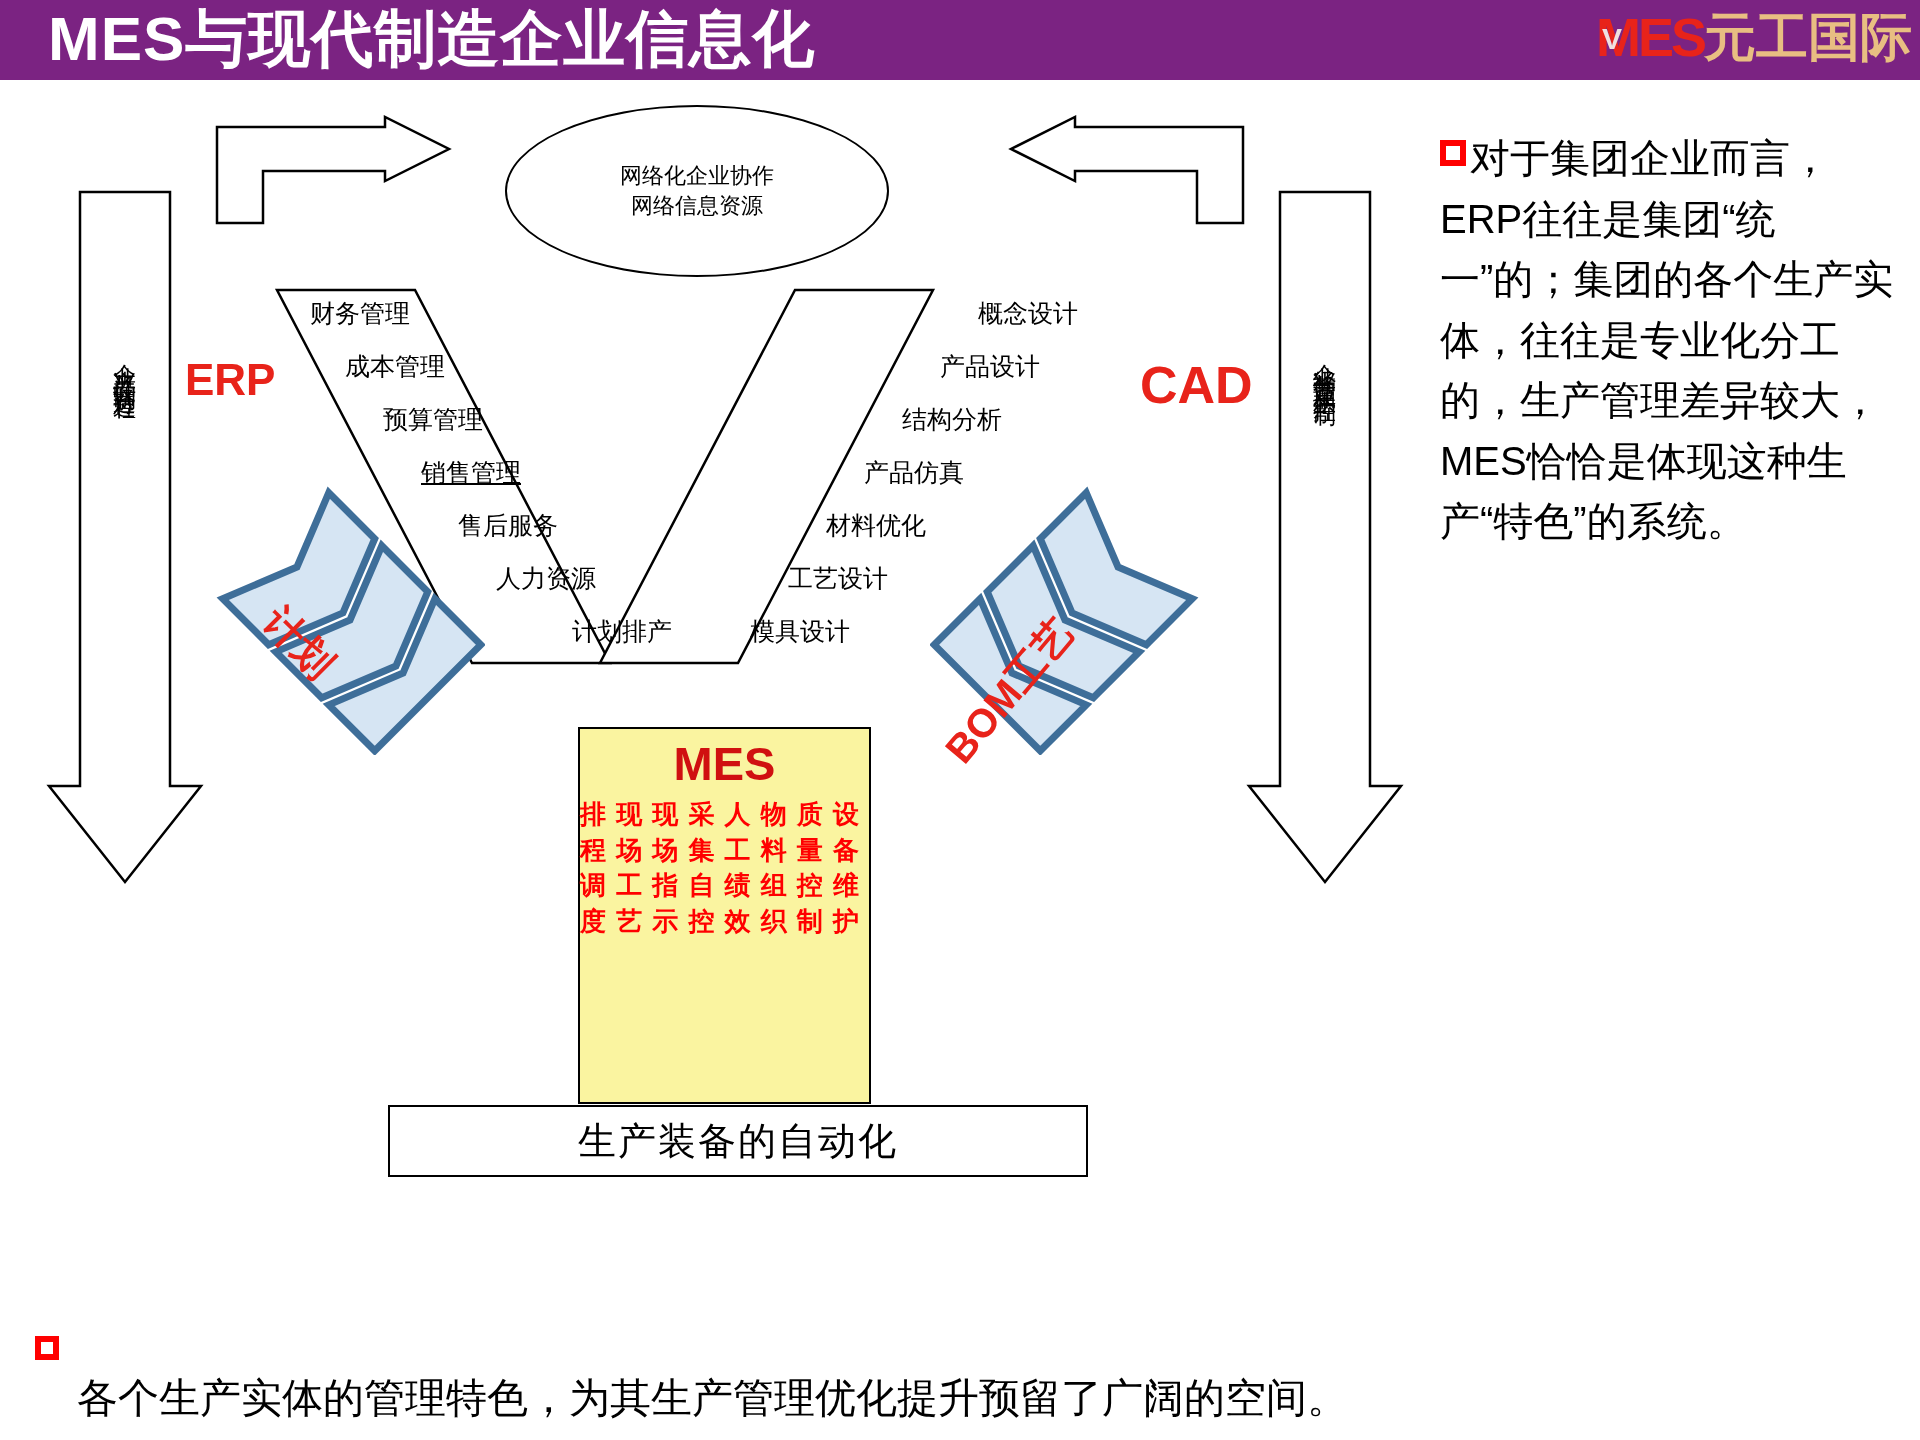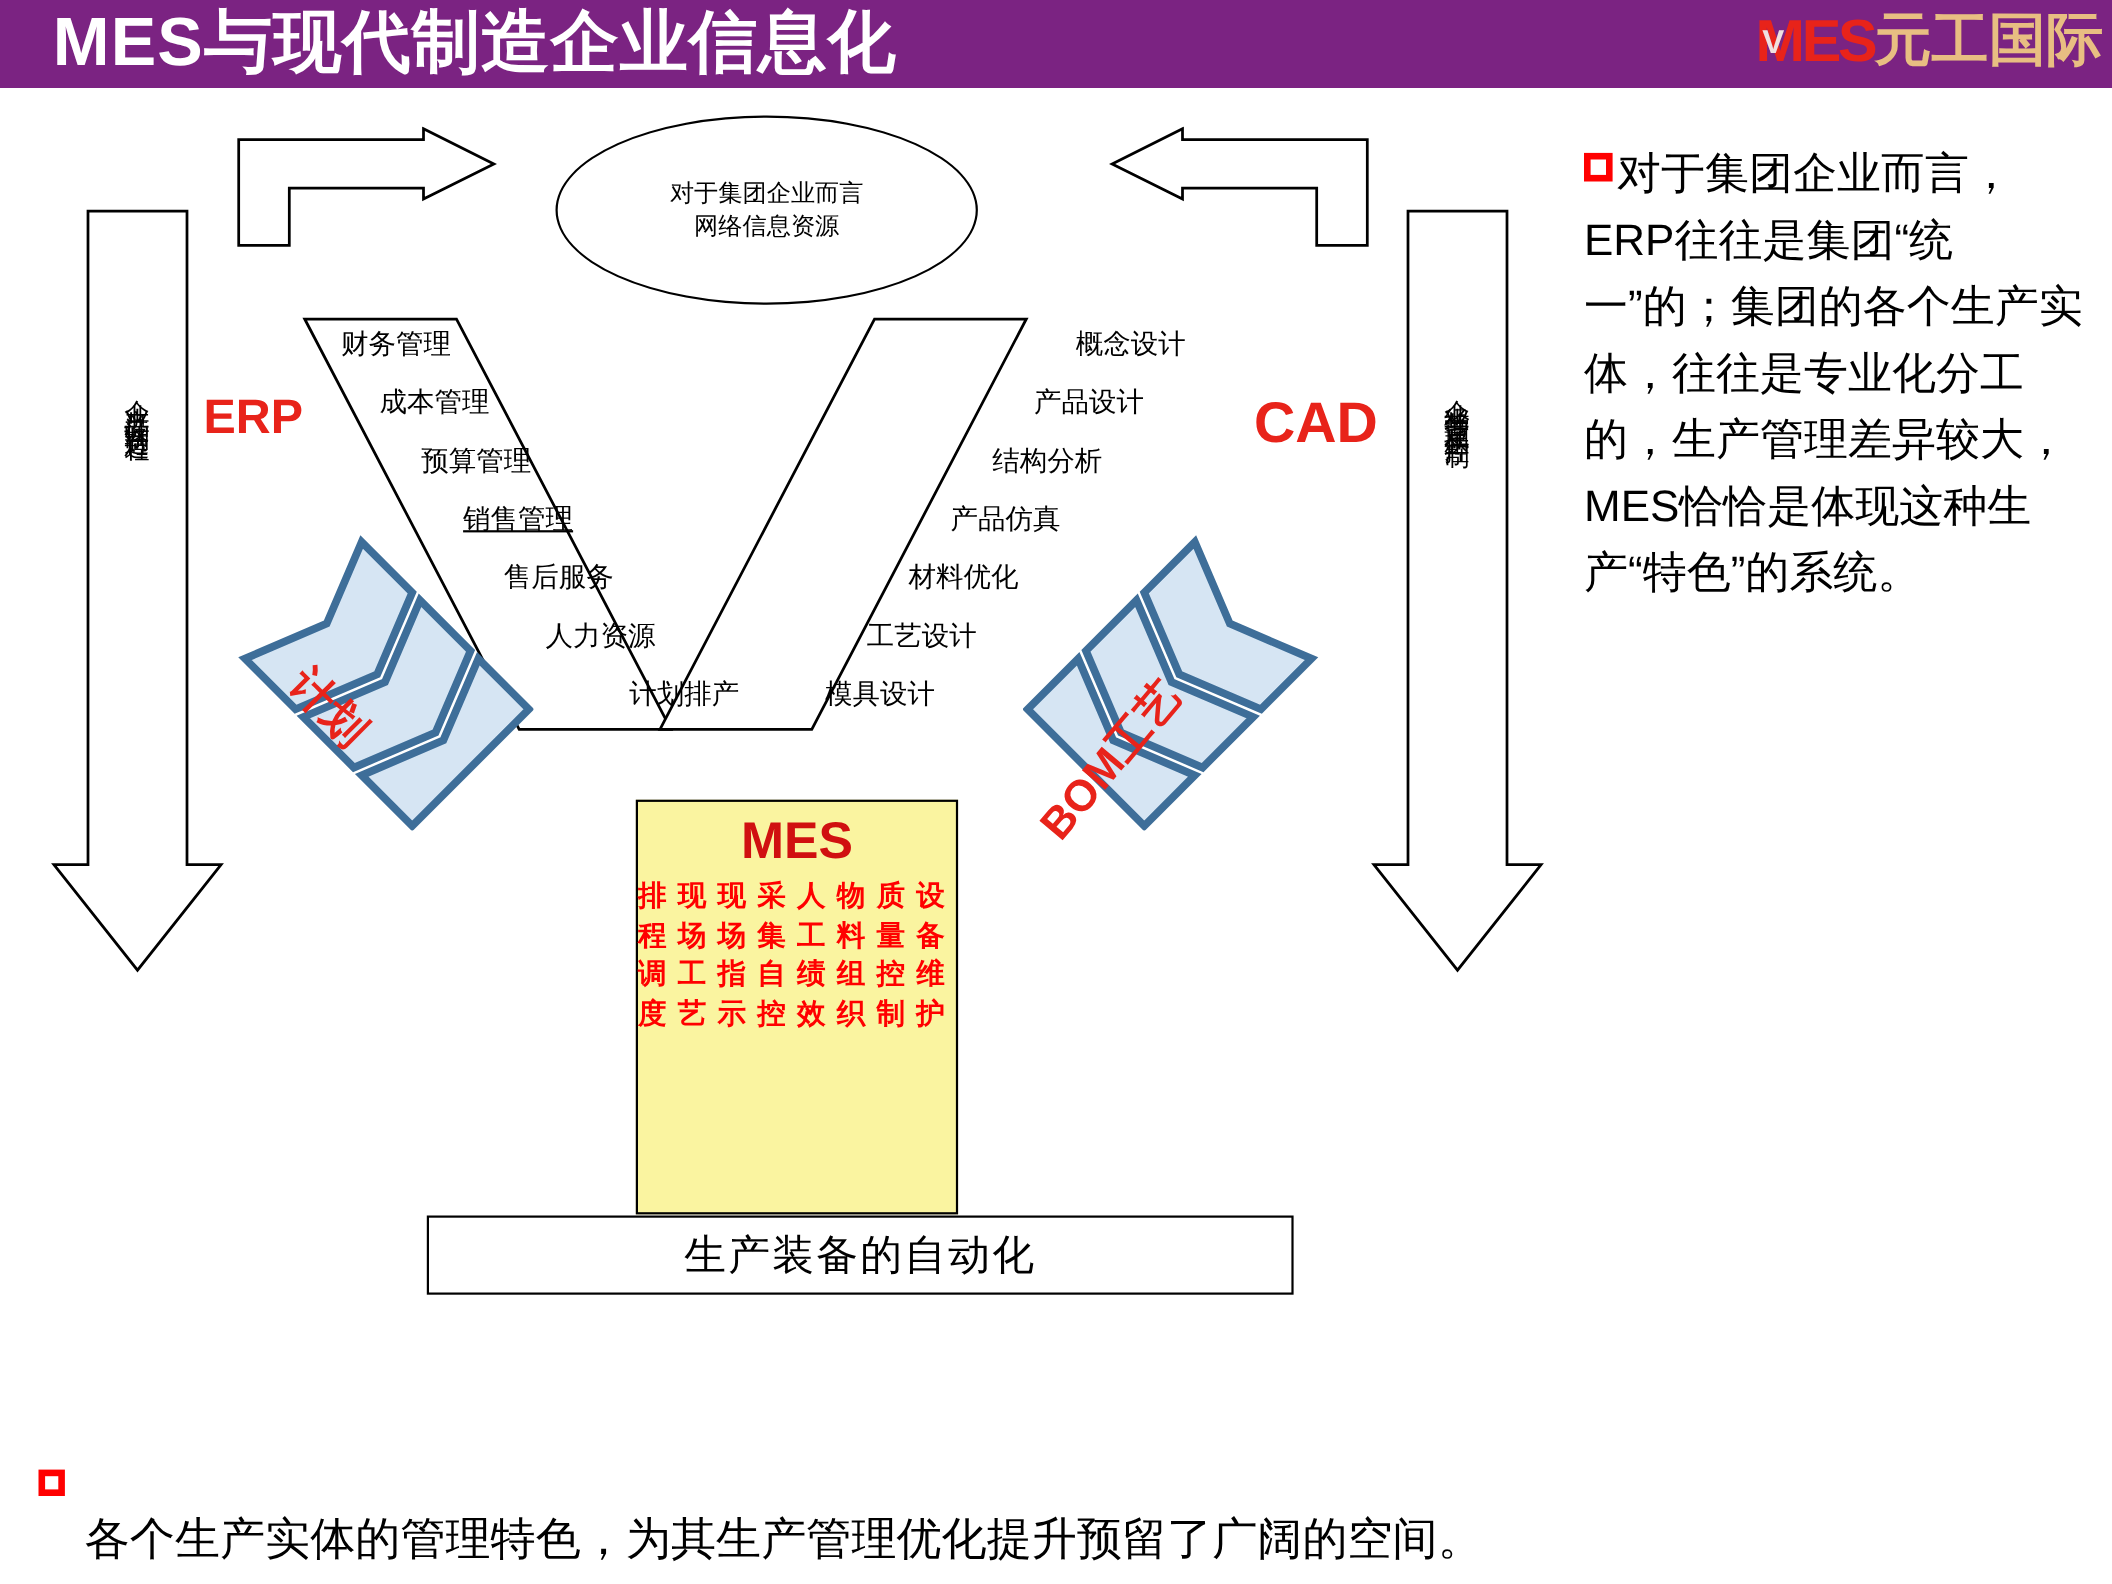--- a/index.html
+++ b/index.html
@@ -64,21 +64,21 @@
     background:#FAF4A0;border:2.5px solid #000;
     display:flex;flex-direction:column;align-items:center;
     box-sizing:border-box;padding-top:6px;
   }
   #mes-title{font-size:47px;font-weight:bold;color:#D01010;line-height:58px;}
   #mes-list{display:flex;align-items:center;margin-top:4px;}
   #mes-list div{font-size:26px;font-weight:bold;color:#FF0000;line-height:35.5px;letter-spacing:1px;}
 
   
   #autobox{
-    left:388px;top:1025px;width:788px;height:72px;
+    left:388px;top:1025px;width:700px;height:72px;
     border:2.5px solid #000;background:#fff;
     display:flex;align-items:center;justify-content:center;box-sizing:border-box;
   }
   #autobox span{font-size:38px;color:#000;letter-spacing:2px;}
 
   
   #rightpara{
     left:1440px;top:48px;width:465px;
   }
   #rightpara .bullet{
@@ -119,21 +119,21 @@
 
   <svg class="abs" style="left:205px;top:35px;" width="255" height="115" viewBox="0 0 255 115">
     <path d="M 12 12 L 180 12 L 180 2 L 244 34 L 180 66 L 180 56 L 58 56 L 58 108 L 12 108 Z" fill="#ffffff" stroke="#000000" stroke-width="2.5" stroke-linejoin="miter"></path>
   </svg>
 
   <svg class="abs" style="left:1000px;top:35px;" width="255" height="115" viewBox="0 0 255 115">
     <path d="M 243 12 L 75 12 L 75 2 L 11 34 L 75 66 L 75 56 L 197 56 L 197 108 L 243 108 Z" fill="#ffffff" stroke="#000000" stroke-width="2.5" stroke-linejoin="miter"></path>
   </svg>
 
   <div id="ellipse" class="abs">
-    <div>对于集团企业而言</div>
+    <div>网络化企业协作</div>
     <div>网络信息资源</div>
   </div>
 
   <svg class="abs" style="left:45px;top:108px;" width="160" height="700" viewBox="0 0 160 700">
     <path d="M 35 4 L 125 4 L 125 598 L 156 598 L 80 694 L 4 598 L 35 598 Z" fill="#ffffff" stroke="#000000" stroke-width="2.5" stroke-linejoin="miter"></path>
   </svg>
   <div class="abs" style="left:55px;top:265px;width:140px;text-align:center;">
     <span style="writing-mode:vertical-rl;text-orientation:upright;font-size:23px;line-height:26px;letter-spacing:4px;color:#000;">企业产品设计制造过程</span>
   </div>
 

